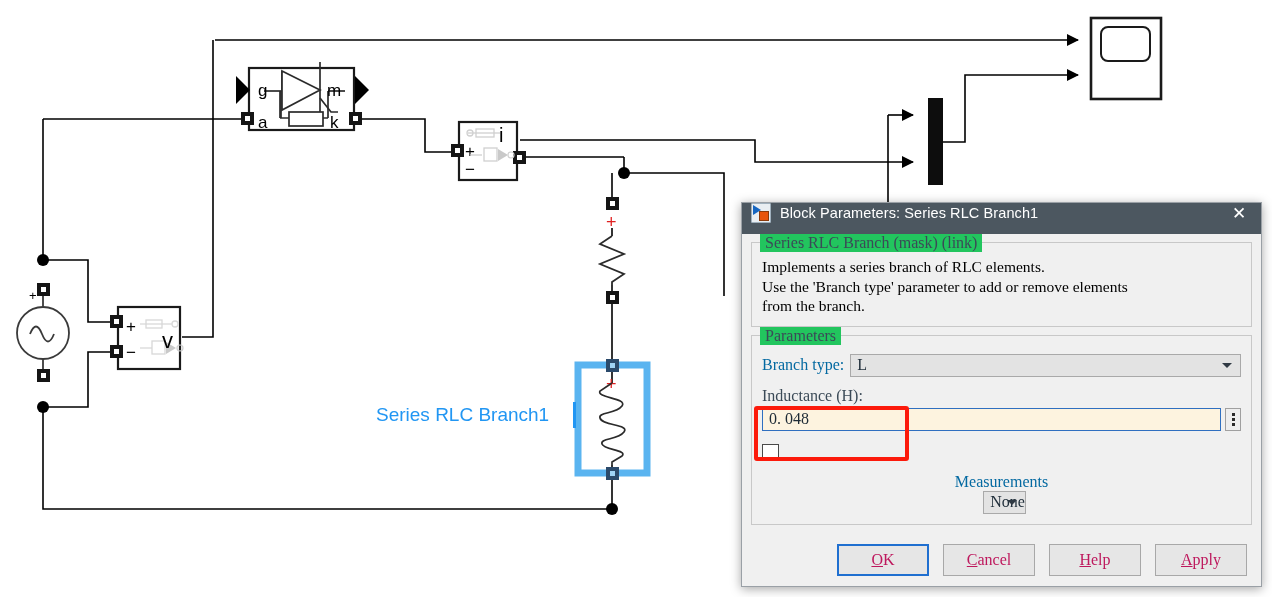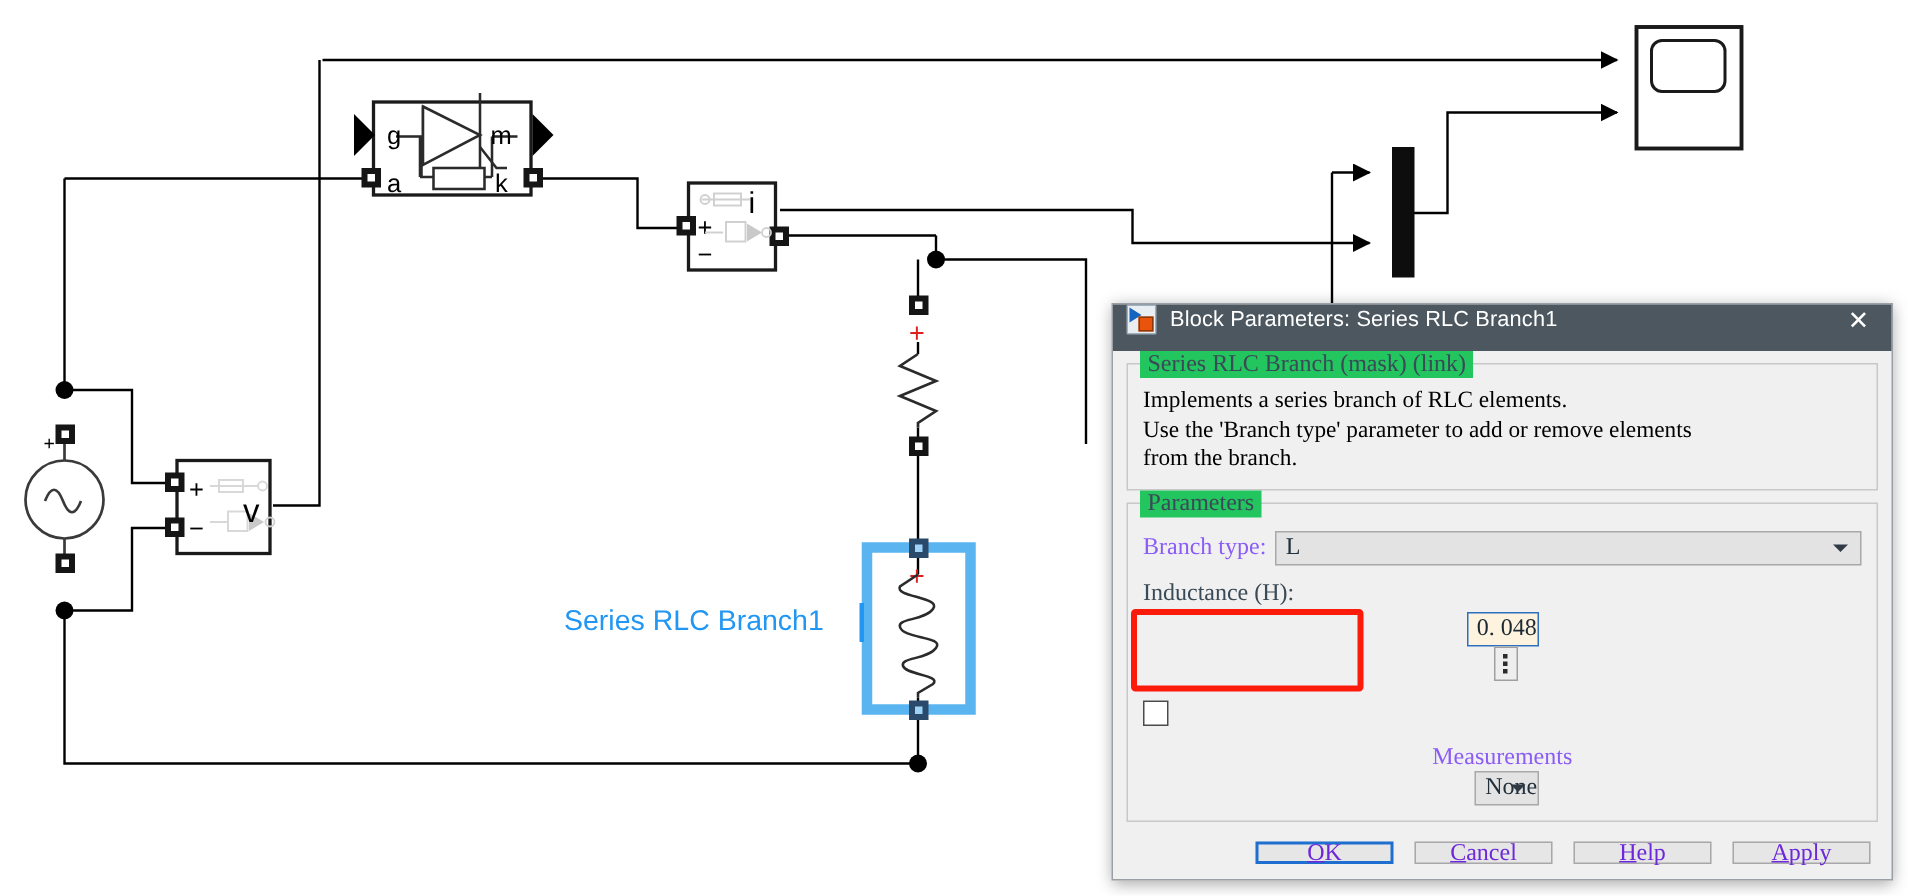--- a/index.html
+++ b/index.html
@@ -88,21 +88,21 @@
   .desc {
     font-family:"Liberation Serif", serif;
     font-size:15.5px; color:#000000;
     line-height:19.5px;
     white-space:pre-line;
   }
 
   .param-row { display:flex; align-items:center; margin-top:4px; }
   .param-label {
     font-family:"Liberation Serif", serif;
-    font-size:16px; color:#8b5cf6;
+    font-size:16px; color:#0369a1;
     white-space:nowrap;
   }
   .combo {
     flex:1 1 auto; position:relative; height:23px;
     background:#e3e3e3; border:1px solid #a9a9a9;
     margin-left:6px;
     display:flex;align-items:center;
     font-family:"Liberation Serif", serif; font-size:16px; color:#22303c;
     padding-left:6px; box-sizing:border-box;
   }
@@ -117,21 +117,21 @@
     border:4px solid #fc1a0b;
     border-radius:3px;
     pointer-events:none;
     box-sizing:border-box;
   }
 
   .field-label {
     font-family:"Liberation Serif", serif;
     font-size:16px;color:#3b4a57; margin-top:10px;
   }
-  .field-row { display:flex; align-items:center; margin-top:3px;flex-direction:column; }
+  .field-row { display:flex; align-items:center; margin-top:3px; }
   .txtfield {
     flex:1 1 auto; height:23px;
     background:#fdf3df; border:1px solid #2f6fc0;
     display:flex;align-items:center; padding-left:6px;
     box-sizing:border-box;
     font-family:"Liberation Serif", serif; font-size:16px; color:#1d2a35;
   }
   .dots-btn{
     width:16px;height:23px;margin-left:4px;
     border:1px solid #a0a0a0;background:#eeeeee;
@@ -149,24 +149,24 @@
     font-family:"Liberation Serif", serif; font-size:16px;color:#3b4a57;
   }
 
   .meas-row{display:flex;align-items:center;margin-top:12px;flex-direction:column;}
 
   .btn-bar{
     position:absolute; left:0; right:0; bottom:10px;
     display:flex; justify-content:flex-end; gap:14px; padding-right:14px;
   }
   .btn{
-    width:92px;height:15px;
+    width:92px;height:32px;
     background:#e6e6e6;border:1px solid #a8a8a8;
     display:flex;align-items:center;justify-content:center;
-    font-family:"Liberation Serif", serif;font-size:16px;color:#6d28d9;
+    font-family:"Liberation Serif", serif;font-size:16px;color:#be185d;
     box-sizing:border-box;
   }
   .btn.primary{ border:2px solid #1f6fd0; }
   .btn u{ text-decoration:underline; }
 </style>
 </head>
 <body>
 
 <div id="root">
 

